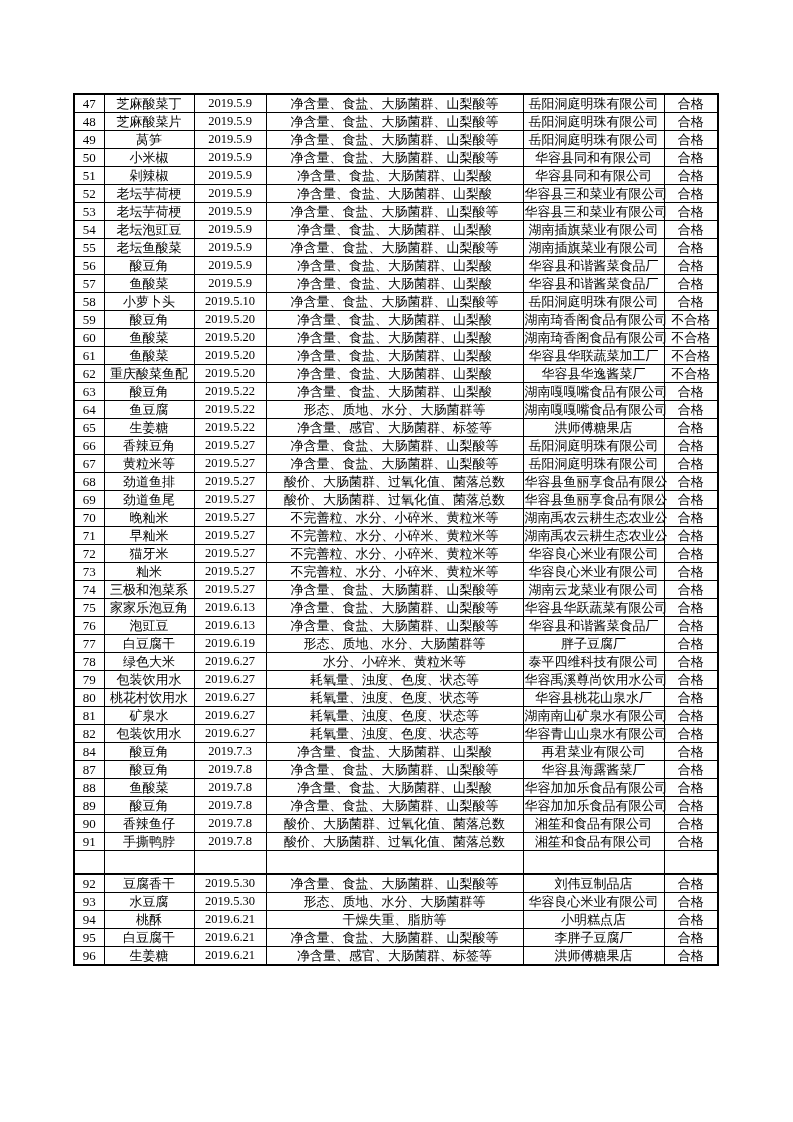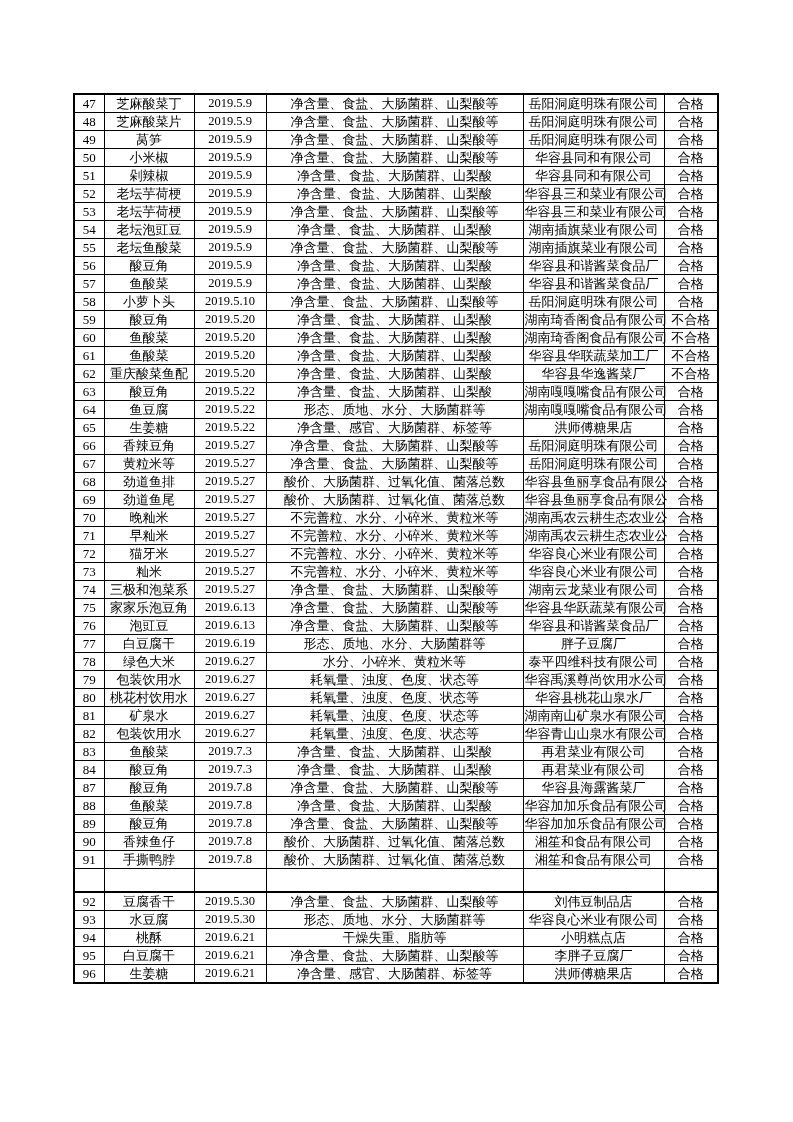--- a/index.html
+++ b/index.html
@@ -345,28 +345,20 @@
         </tr>
         <tr>
           <td class="seq">82</td>
           <td>包装饮用水</td>
           <td class="date">2019.6.27</td>
           <td>耗氧量、浊度、色度、状态等</td>
           <td>华容青山山泉水有限公司</td>
           <td>合格</td>
         </tr>
         <tr>
-          <td class="seq">83</td>
-          <td>鱼酸菜</td>
-          <td class="date">2019.7.3</td>
-          <td>净含量、食盐、大肠菌群、山梨酸</td>
-          <td>再君菜业有限公司</td>
-          <td>合格</td>
-        </tr>
-        <tr>
           <td class="seq">84</td>
           <td>酸豆角</td>
           <td class="date">2019.7.3</td>
           <td>净含量、食盐、大肠菌群、山梨酸</td>
           <td>再君菜业有限公司</td>
           <td>合格</td>
         </tr>
         <tr>
           <td class="seq">87</td>
           <td>酸豆角</td>

